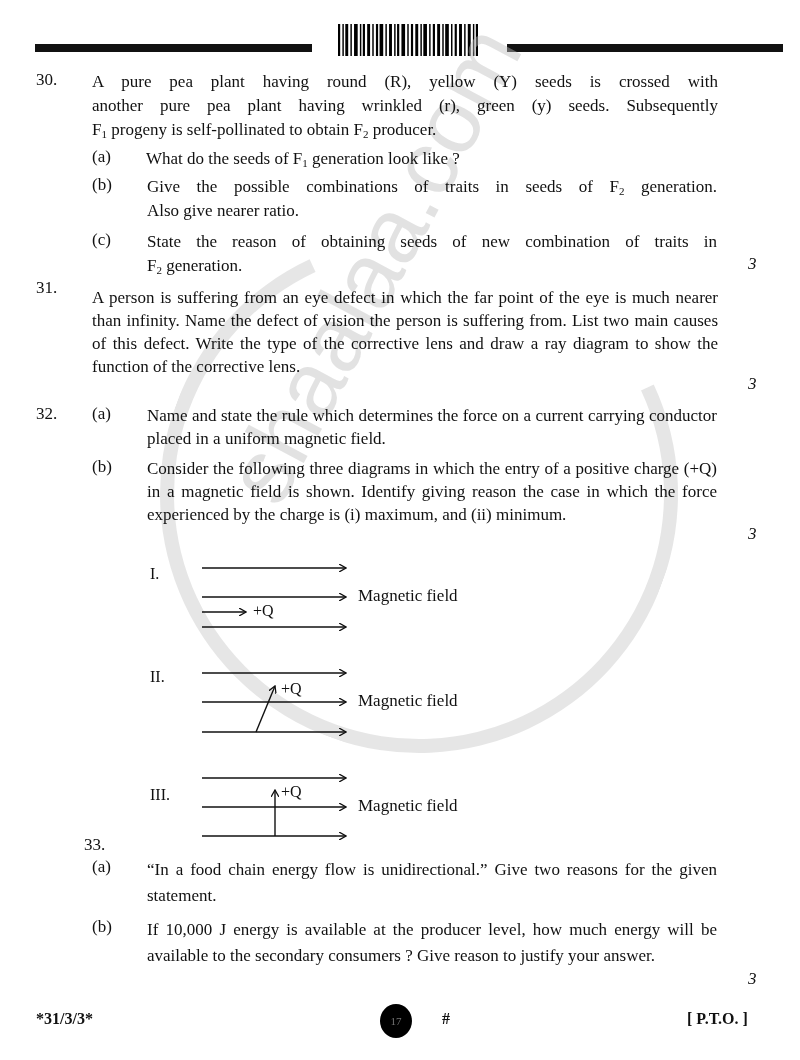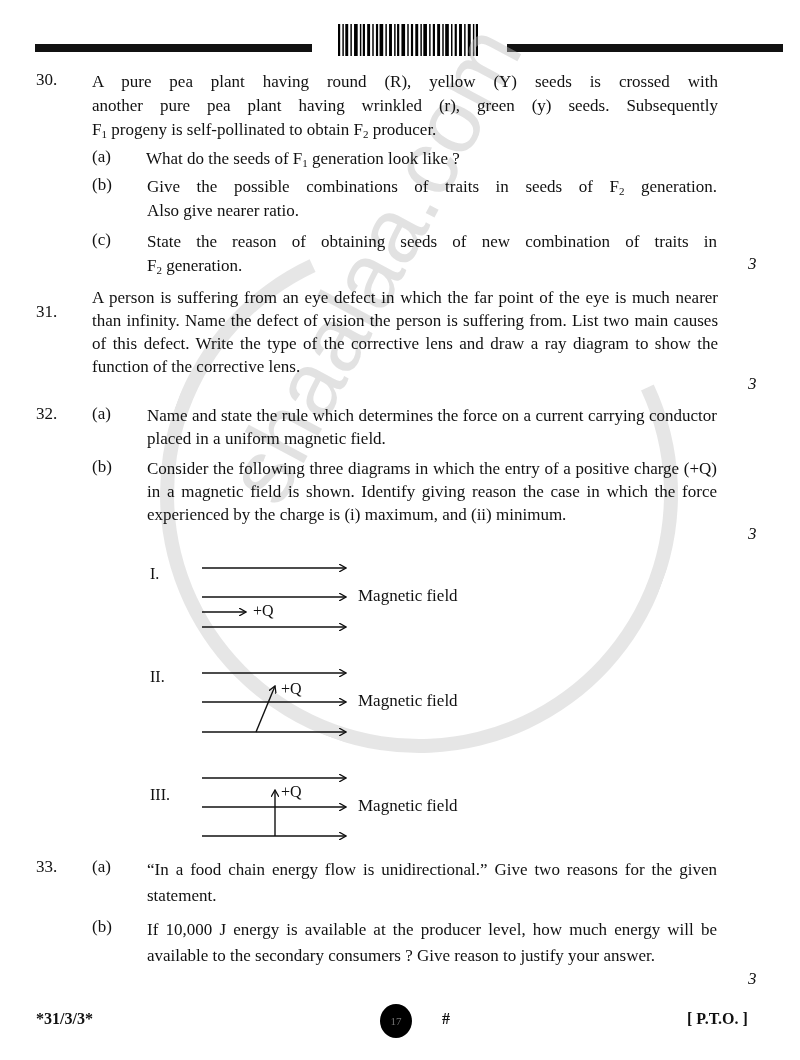--- a/index.html
+++ b/index.html
@@ -95,21 +95,21 @@
 </div>
 <div class="para" style="left:147px; top:199px; width:570px;">Also give nearer ratio.</div>
 
 <div class="sublab" style="left:92px; top:230px;">(c)</div>
 <div class="para" style="left:147px; top:230px; width:570px; text-align-last:justify;">State the reason of obtaining seeds of new combination of traits in</div>
 <div class="para" style="left:147px; top:254px; width:570px;">
   <span>F</span><sub>2</sub><span> generation.</span>
 </div>
 <div class="marks" style="top:254px;">3</div>
 
-<div class="qnum" style="top:302px;">31.</div>
+<div class="qnum" style="top:278px;">31.</div>
 <div class="para" style="left:92px; top:286px; width:626px;">A person is suffering from an eye defect in which the far point of the eye is much nearer than infinity. Name the defect of vision the person is suffering from. List two main causes of this defect. Write the type of the corrective lens and draw a ray diagram to show the function of the corrective lens.</div>
 <div class="marks" style="top:374px;">3</div>
 
 <div class="qnum" style="top:404px;">32.</div>
 <div class="sublab" style="left:92px; top:404px;">(a)</div>
 <div class="para" style="left:147px; top:404px; width:570px;">Name and state the rule which determines the force on a current carrying conductor placed in a uniform magnetic field.</div>
 <div class="sublab" style="left:92px; top:457px;">(b)</div>
 <div class="para" style="left:147px; top:457px; width:570px;">Consider the following three diagrams in which the entry of a positive charge (+Q) in a magnetic field is shown. Identify giving reason the case in which the force experienced by the charge is (i) maximum, and (ii) minimum.</div>
 <div class="marks" style="top:524px;">3</div>
 
@@ -143,21 +143,21 @@
 <div class="mf-label" style="left:358px; top:586px;">Magnetic field</div>
 
 <div class="diag-label" style="left:150px; top:668px;">II.</div>
 <div class="q-label" style="left:281px; top:680px;">+Q</div>
 <div class="mf-label" style="left:358px; top:691px;">Magnetic field</div>
 
 <div class="diag-label" style="left:150px; top:772px;margin-top:14px;">III.</div>
 <div class="q-label" style="left:281px; top:783px;">+Q</div>
 <div class="mf-label" style="left:358px; top:796px;">Magnetic field</div>
 
-<div class="qnum" style="top:857px;">33.</div>
+<div class="qnum" style="top:835px;margin-left:48px;">33.</div>
 <div class="sublab" style="left:92px; top:857px;">(a)</div>
 <div class="para" style="left:147px; top:857px; width:570px; line-height:26px;">“In a food chain energy flow is unidirectional.” Give two reasons for the given statement.</div>
 <div class="sublab" style="left:92px; top:917px;">(b)</div>
 <div class="para" style="left:147px; top:917px; width:570px; line-height:26px;">If 10,000 J energy is available at the producer level, how much energy will be available to the secondary consumers ? Give reason to justify your answer.</div>
 <div class="marks" style="top:969px;">3</div>
 
 <div class="footer-code">*31/3/3*</div>
 <div class="page-circle">17</div>
 <div class="hash">#</div>
 <div class="pto">[ P.T.O. ]</div>

